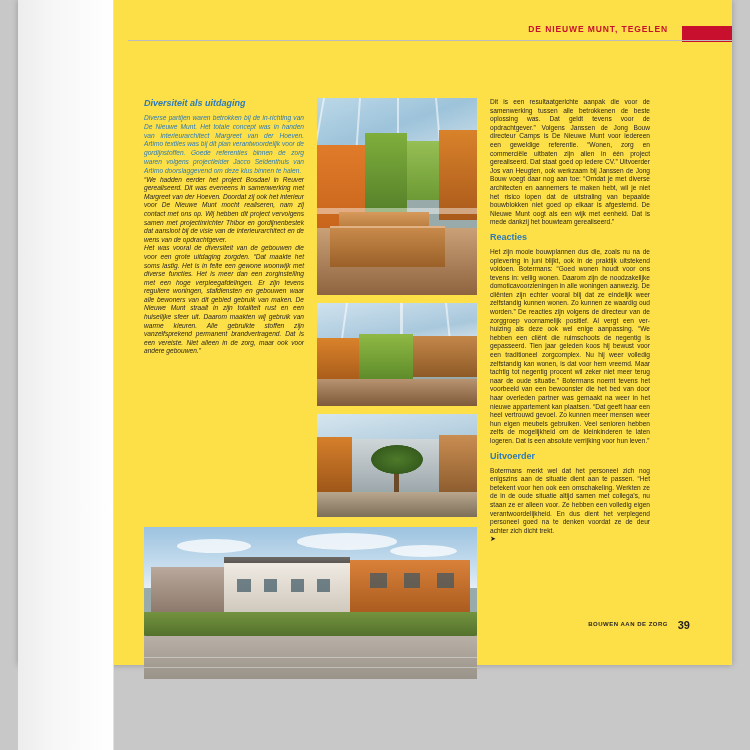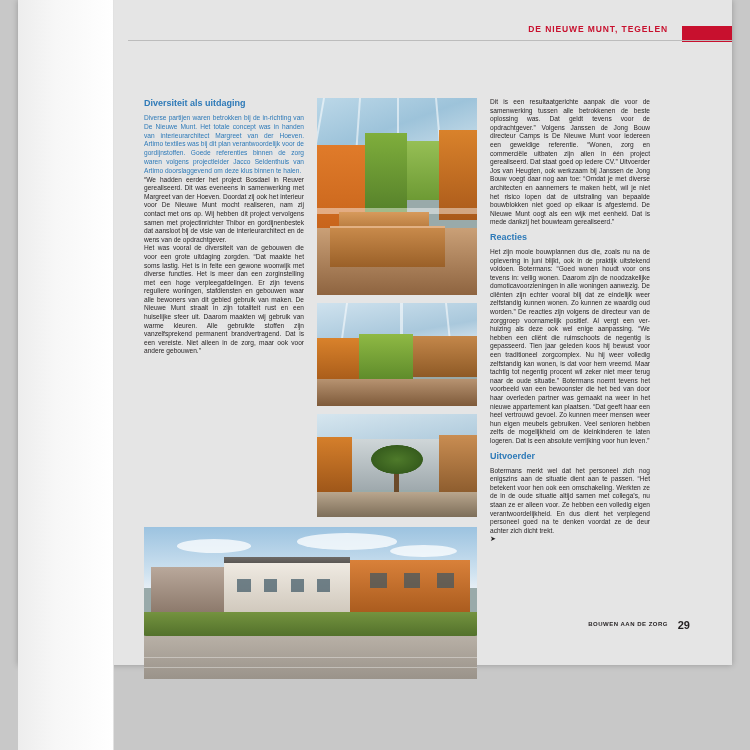--- a/index.html
+++ b/index.html
@@ -12,21 +12,21 @@
     height: 750px;
     font-family: "Liberation Sans", sans-serif;
     overflow: hidden;
   }
   .page {
     position: absolute;
     left: 18px;
     top: 0;
     width: 714px;
     height: 665px;
-    background: #e5e5e5;
+    background: #fde047;
     box-shadow: 0 0 6px rgba(0,0,0,0.25);
   }
   
   .binding {
     position: absolute;
     left: 0;
     top: 0;
     width: 96px;
     height: 750px;
     background: linear-gradient(to right, #ededed 0%, #f7f7f7 40%, #ffffff 100%);
@@ -70,21 +70,21 @@
   
   .col {
     position: absolute;
     top: 98px;
     width: 160px;
     font-size: 6.6px;
     line-height: 8.6px;
     color: #231f20;
     text-align: justify;
   }
-  .col1 { left: 126px; }
+  .col1 { left: 126px; font-style: italic; }
   .col3 { left: 472px; }
 
   .col-head {
     color: #2e7ab8;
     font-size: 9px;
     font-weight: bold;
     margin: 0 0 5px 0;
     line-height: 11px;
   }
   .col-head.sub { margin-top: 5px; }
@@ -352,15 +352,15 @@
     <div class="p4-win" style="left:68%;top:30%;width:5%;height:10%;"></div>
     <div class="p4-win" style="left:78%;top:30%;width:5%;height:10%;"></div>
     <div class="p4-win" style="left:88%;top:30%;width:5%;height:10%;"></div>
     <div class="p4-lawn"></div>
     <div class="p4-path"></div>
     <div class="p4-path-line" style="left:0;bottom:14%;width:100%;"></div>
     <div class="p4-path-line" style="left:0;bottom:7%;width:100%;"></div>
   </div>
 
   <div class="footer">BOUWEN AAN DE ZORG</div>
-  <div class="pageno">29</div>
+  <div class="pageno">39</div>
 
 </div>
 
 </body></html>

